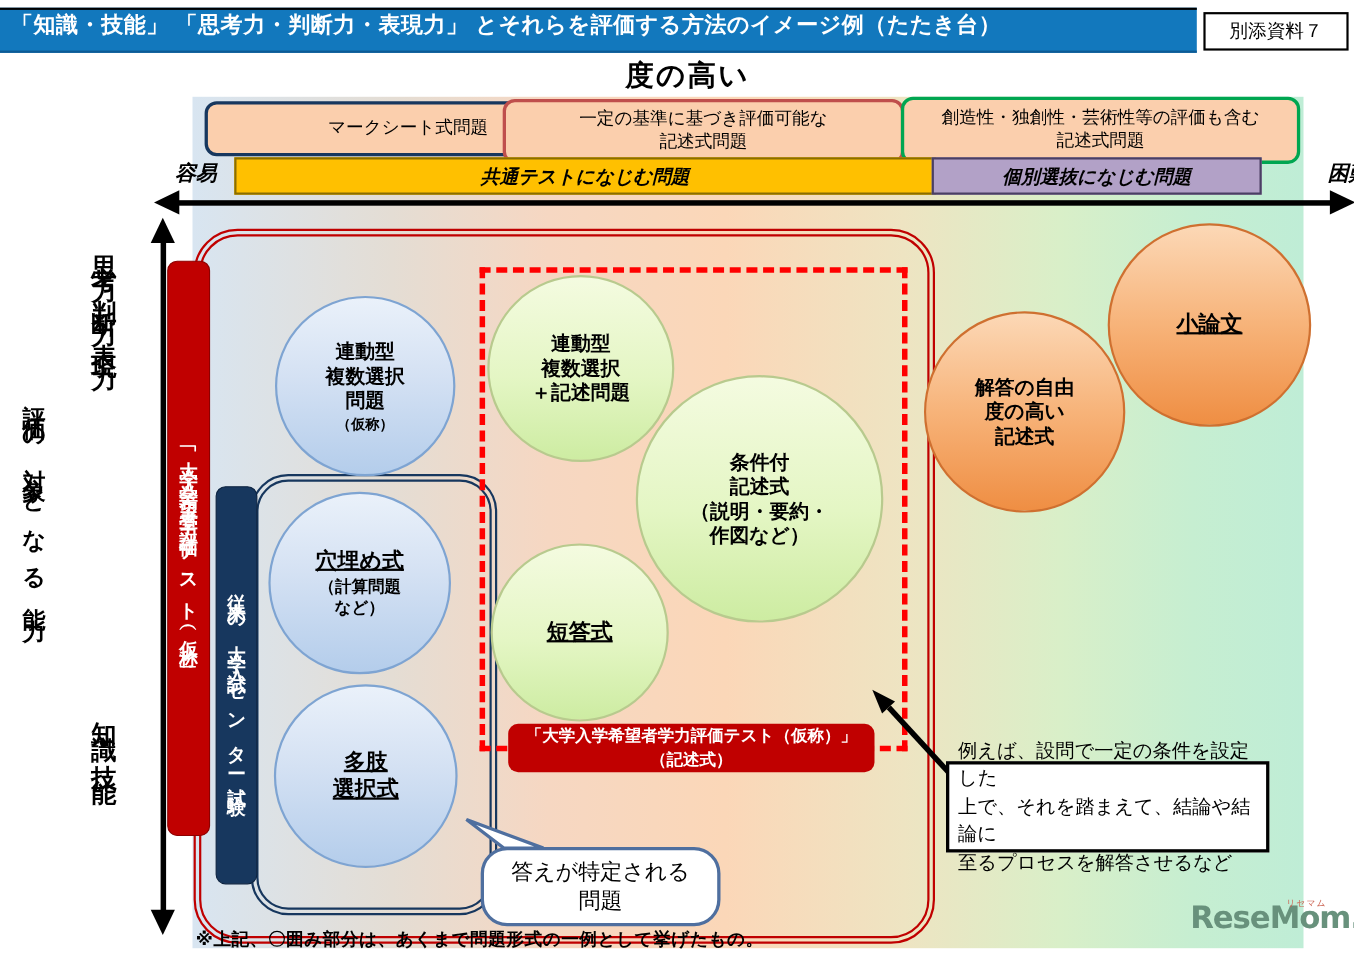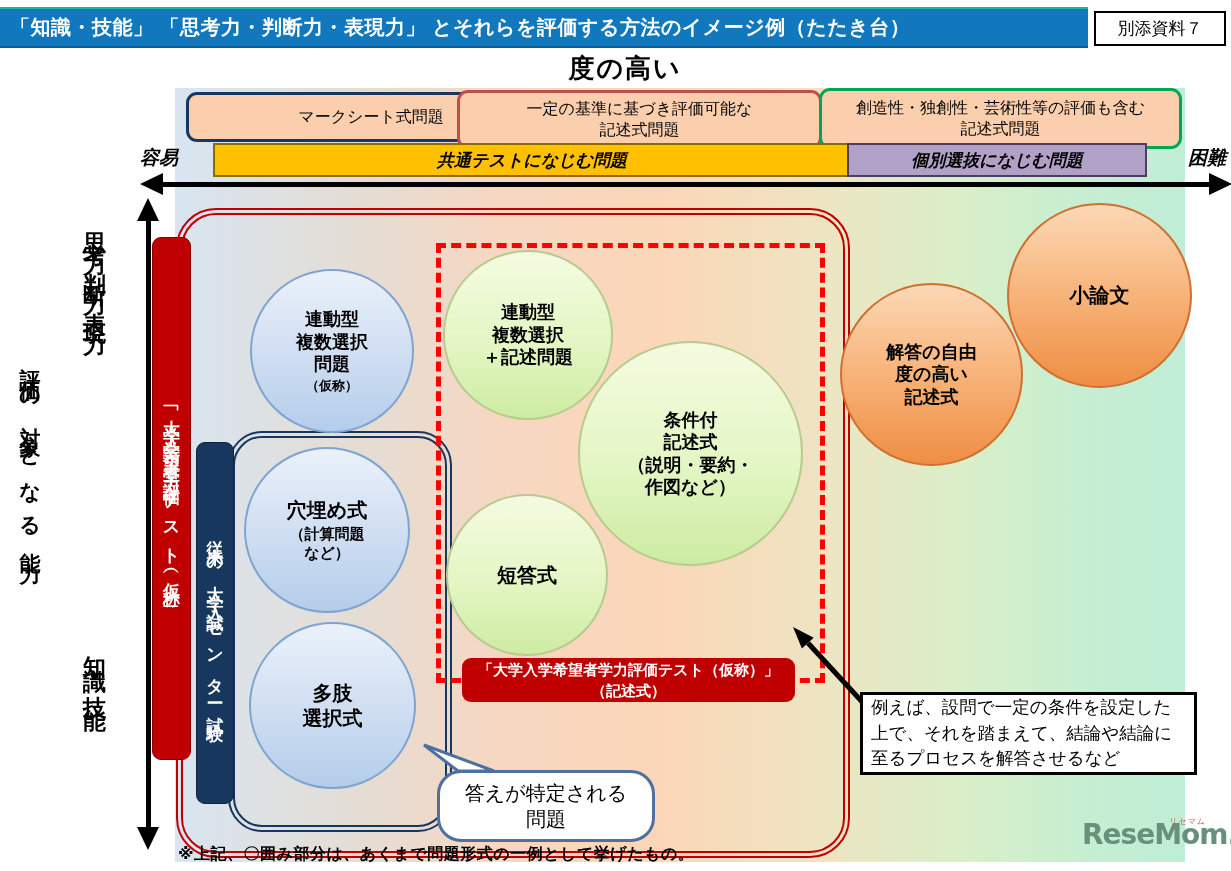--- a/index.html
+++ b/index.html
@@ -7,22 +7,22 @@
     width:1231px;height:871px;position:relative;background:#ffffff;
     font-family:"Liberation Sans","DejaVu Sans",sans-serif;color:#000;
     overflow:hidden;
   }
   .abs{position:absolute;}
   .flexc{display:flex;align-items:center;justify-content:center;text-align:center;}
   .pre{white-space:pre-line;}
 
   
   .titlebar{left:0;top:7px;width:1088px;height:37px;background:#1278bd;
-    border-top:2px solid #14b8a6;border-bottom:2px solid #0d5a94;
-    display:flex;align-items:center;z-index:6;}
+    border-top:2px solid #000000;border-bottom:2px solid #0d5a94;
+    display:flex;z-index:6;}
   .titlebar span{color:#fff;font-weight:bold;font-size:20px;padding-left:10px;letter-spacing:0.5px;}
   .docref{left:1094px;top:11px;width:128px;height:31px;background:#fff;border:2px solid #000;
     font-size:17px;z-index:6;}
 
   .scoring-title{left:494px;top:52px;width:262px;height:32px;font-size:26px;font-weight:bold;letter-spacing:2px;z-index:5;}
 
   
   .bgstrip{left:175px;top:88px;width:1010px;height:774px;z-index:0;
     background:linear-gradient(to right,
       #d8e5f1 0%, #e4ddd4 18%, #f6d7c2 32%, #fbd7b8 48%,
@@ -31,21 +31,21 @@
   
   .mbox{border-radius:11px;background:#fbcfad;font-size:16px;line-height:1.3;z-index:3;}
   .mbox1{left:186px;top:92px;width:268px;height:44px;border:3px solid #17375e;padding-left:48px;}
   .mbox2{left:457px;top:90px;width:359px;height:53px;border:3px solid #bf4f4c;}
   .mbox3{left:819px;top:88px;width:357px;height:55px;border:3px solid #00a651;}
 
   
   .band{font-size:17px;font-weight:bold;font-style:italic;z-index:3;margin-left:23px;}
   .band-common{left:190px;top:143px;width:634px;height:30px;background:#ffc000;border:2px solid #8a6d00;}
   .band-individual{left:824px;top:143px;width:296px;height:30px;background:#b2a1c7;border:2px solid #4a3f63;}
-  .easyhard{font-size:19px;font-weight:bold;font-style:italic;z-index:3;}
+  .easyhard{font-size:19px;font-weight:bold;font-style:italic;z-index:3;margin-left:19px;}
   .easy{left:136px;top:144px;width:46px;height:28px;}
   .hard{left:1184px;top:144px;width:46px;height:28px;}
 
   
   .h-line{left:160px;top:182px;width:1052px;height:5px;background:#000;z-index:2;}
   .head-left{left:140px;top:173px;width:0;height:0;border-top:11px solid transparent;
     border-bottom:11px solid transparent;border-right:23px solid #000;z-index:2;}
   .head-right{left:1209px;top:173px;width:0;height:0;border-top:11px solid transparent;
     border-bottom:11px solid transparent;border-left:23px solid #000;z-index:2;}
 
@@ -81,28 +81,28 @@
   .dashed-label .l1{font-size:15px;}
   .dashed-label .l2{font-size:15px;}
 
   
   .circle{position:absolute;border-radius:50%;display:flex;flex-direction:column;align-items:center;
     justify-content:center;text-align:center;font-weight:bold;z-index:3;line-height:1.25;}
   .c-blue{background:linear-gradient(180deg,#eaf1fa 0%,#d4e1f3 45%,#b4cdeb 100%);border:2px solid #7ea4d2;}
   .c-green{background:linear-gradient(180deg,#f4fbe0 0%,#e4f6c4 55%,#cdeca2 100%);border:2px solid #b8ca8e;}
   .c-orange{background:linear-gradient(180deg,#fcd8b6 0%,#f7b379 50%,#ef8e43 100%);border:2px solid #cf7030;}
   .clabel{font-size:18px;}
-  .clabel-lg{font-size:20px;}
+  .clabel-lg{font-size:20px;text-decoration:underline;}
   .csub{font-size:13px;margin-top:2px;}
   .csub-md{font-size:15px;}
 
   
   .callout{left:437px;top:770px;width:212px;height:66px;background:#fff;border:3px solid #4f6f9f;
     border-radius:24px;font-size:20px;line-height:1.3;z-index:5;}
-  .example-box{left:860px;top:692px;width:337px;height:83px;background:#fff;border:3px solid #000;
+  .example-box{left:860px;top:692px;width:294px;height:83px;background:#fff;border:3px solid #000;
     font-size:17.5px;line-height:1.45;z-index:5;display:flex;align-items:center;padding:2px 8px;box-sizing:border-box;text-align:left;}
   .svg-overlay{z-index:4;}
 
   .footnote{left:178px;top:844px;font-size:16px;font-weight:600;z-index:4;letter-spacing:0.5px;}
 
   .logo{left:1082px;top:818px;width:140px;height:42px;z-index:4;}
   .logo .word{font-size:28px;font-weight:bold;color:#68917c;letter-spacing:-1px;font-family:"DejaVu Sans",sans-serif;}
   .logo .ruby{position:absolute;right:16px;top:-2px;font-size:8px;color:#cc6655;letter-spacing:1px;}
 </style>
 </head>

